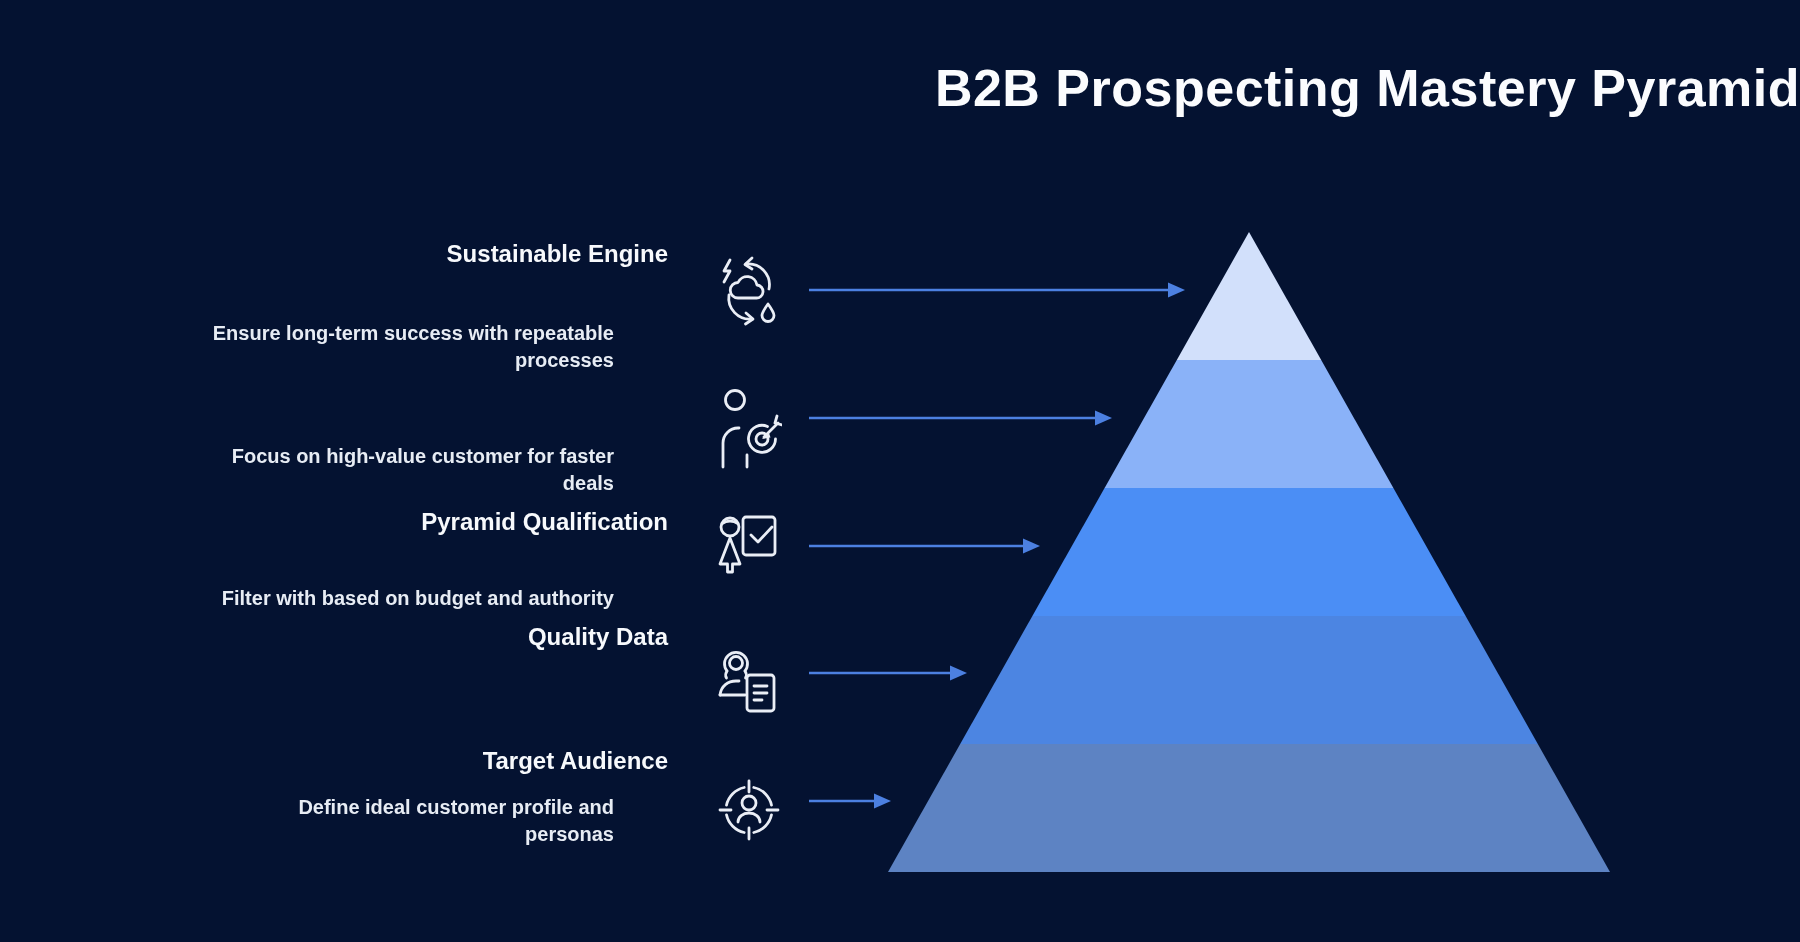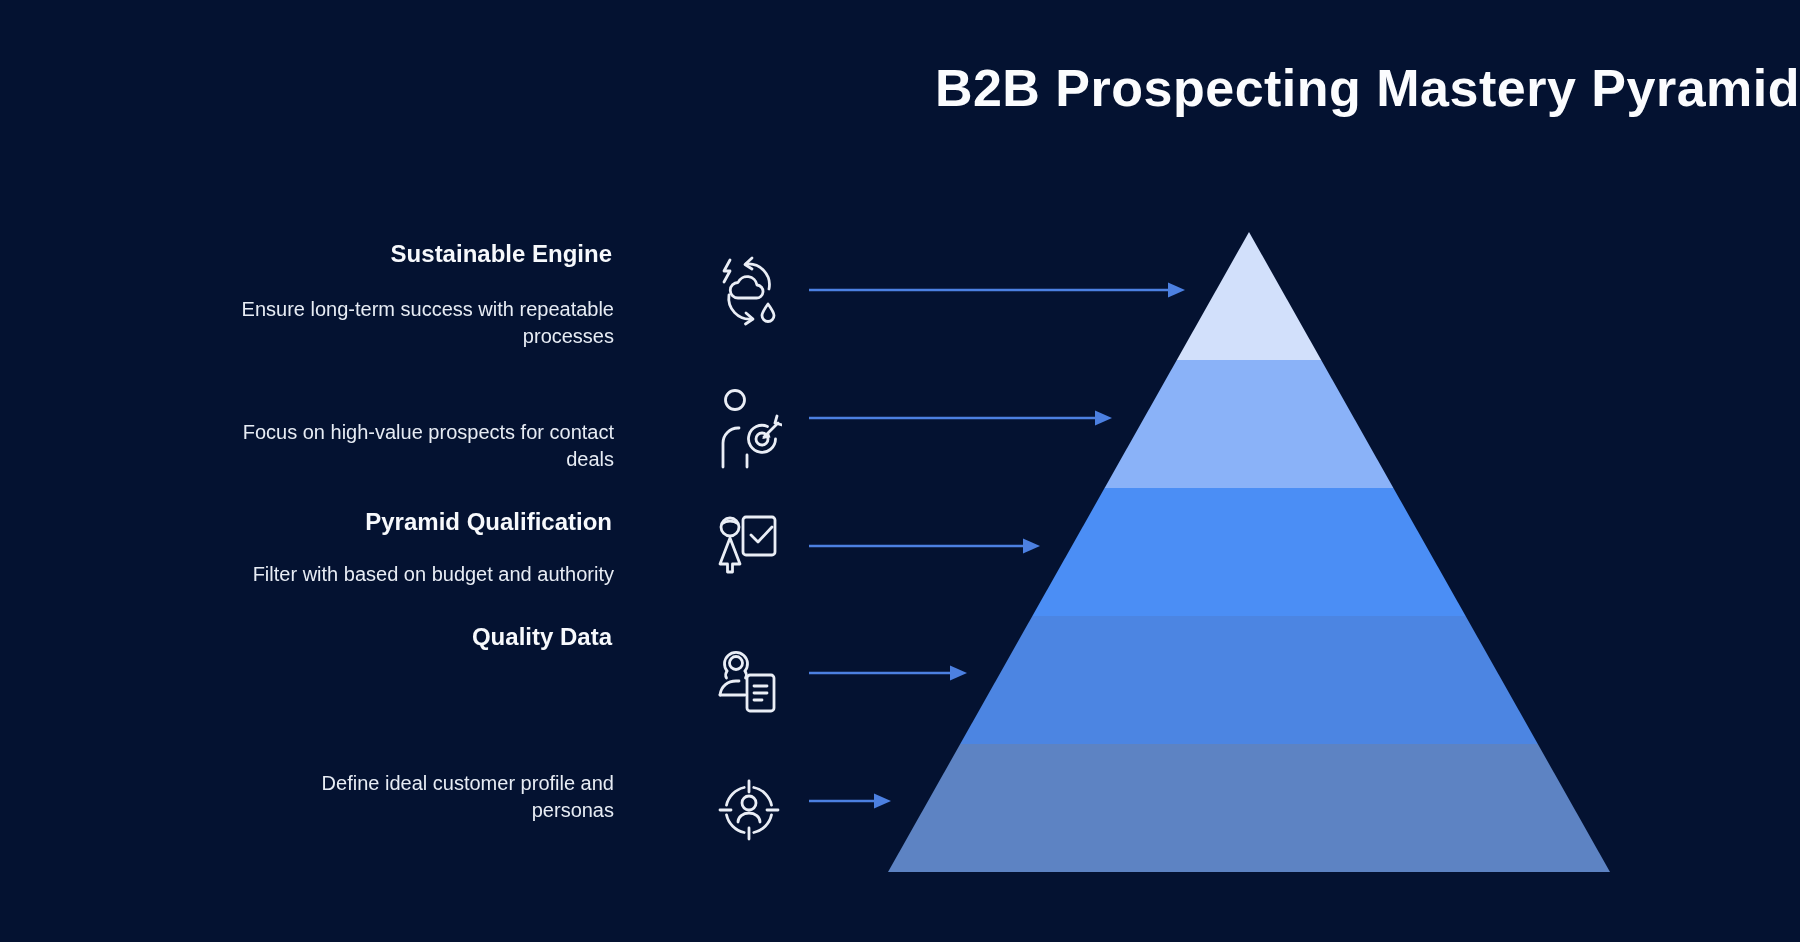--- a/index.html
+++ b/index.html
@@ -15,27 +15,28 @@
   .title{
     position:absolute; top:58px; left:0; width:100%; margin:0;
     text-align:right; font-size:52px; font-weight:700; color:var(--title);
     letter-spacing:0.5px;
   }
   .overlay{
     position:absolute; left:0; top:0; width:1800px; height:942px; display:block;
   }
   .arrow line{stroke-width:2.5;}
   .lvl-name{
-    position:absolute; right:1188px; width:560px; text-align:right;
+    position:absolute; right:1132px; width:560px; text-align:right;
     font-size:24px; font-weight:700; color:var(--heading); line-height:28px;
   }
   .lvl-desc{
     position:absolute; right:1186px; width:560px; text-align:right;
-    font-size:20px; font-weight:400; color:var(--body); line-height:27px;
+    font-size:20px; font-weight:700; color:var(--body); line-height:27px;
     white-space:pre-line;
+    margin-top:24px;
   }
   .lvl-icon{position:absolute; left:716px;}
   .lvl-icon svg{display:block; fill:none; stroke:var(--icon-stroke);
     stroke-width:2.8; stroke-linecap:round; stroke-linejoin:round;}
   .lvl-icon svg .solid{fill:var(--icon-stroke); stroke:none;}
 </style>
 </head>
 <body>
 
 <div class="canvas">
@@ -86,21 +87,21 @@
       <path d="M14 6 L8 17 h6 L8 28"></path>
       <path d="M30 10 a21 21 0 0 1 23 25"></path>
       <path d="M36 4 L29 10.5 L36 15"></path>
       <path d="M13 41 a21 21 0 0 0 23 24"></path>
       <path d="M30 59 L37 65 L29.5 70"></path>
       <path d="M22 44 h18 a6.5 6.5 0 0 0 1 -13 a10 10 0 0 0 -19 -2.5 a7.5 7.5 0 0 0 0 15.5 z"></path>
       <path d="M52 50 c4 5.5 6 8.5 6 11.5 a6 6 0 0 1 -12 0 c0 -3 2 -6 6 -11.5 z"></path>
     </svg>
   </div>
 
-  <div class="lvl-desc" style="top:419px">Focus on high-value prospects for contact
+  <div class="lvl-desc" style="top:419px">Focus on high-value customer for faster
 deals</div>
   <div class="lvl-icon" style="top:387px">
     <svg width="66" height="86" viewBox="0 0 66 86">
       <circle cx="19" cy="13" r="9.5"></circle>
       <path d="M7 80 V56 a15 15 0 0 1 15 -15 h1"></path>
       <path d="M31 80 V68"></path>
       <path d="M51.5 39.5 A13.5 13.5 0 1 0 59.5 52"></path>
       <circle cx="46" cy="52" r="6"></circle>
       <path d="M62 36 L48 50"></path>
       <polygon class="solid" points="46,52 52.5,44.5 54.5,50.5"></polygon>
@@ -129,20 +130,21 @@
       <path d="M29 28 q2.5 3.5 0.5 7"></path>
       <path d="M4 52 c1 -9 8 -14 16 -14 h3"></path>
       <path d="M4 52 h25"></path>
       <rect x="31" y="32" width="27" height="36" rx="3"></rect>
       <path d="M38 43 h13"></path>
       <path d="M38 50 h13"></path>
       <path d="M38 57 h8"></path>
     </svg>
   </div>
 
+  <div class="lvl-name" style="top:747px">Target Audience</div>
   <div class="lvl-desc" style="top:770px">Define ideal customer profile and
 personas</div>
   <div class="lvl-icon" style="top:772px">
     <svg width="66" height="76" viewBox="0 0 66 76">
       <path d="M37.8 15.5 A23 23 0 0 1 55.5 33.2"></path>
       <path d="M55.5 42.8 A23 23 0 0 1 37.8 60.5"></path>
       <path d="M28.2 60.5 A23 23 0 0 1 10.5 42.8"></path>
       <path d="M10.5 33.2 A23 23 0 0 1 28.2 15.5"></path>
       <path d="M33 9 V20"></path>
       <path d="M33 56 V67"></path>

